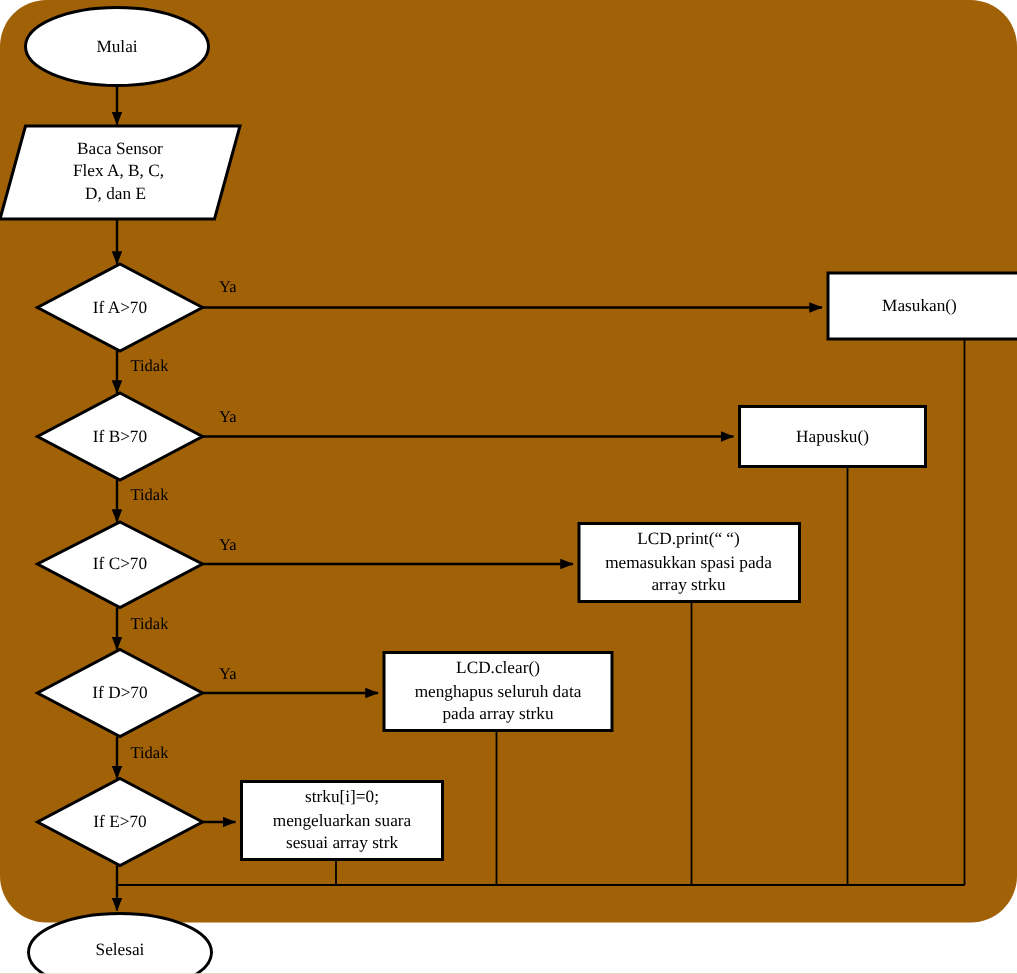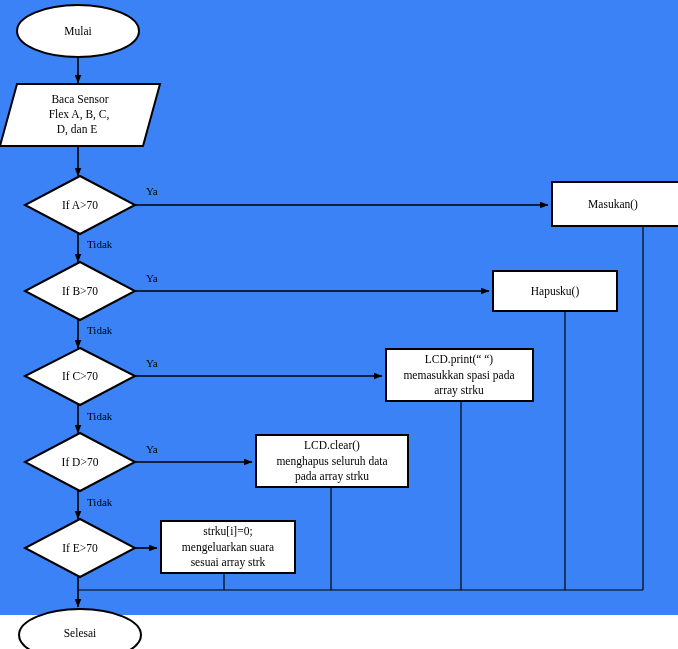--- a/index.html
+++ b/index.html
@@ -10,21 +10,22 @@
   body {
     width: 678px;
     height: 649px;
     font-family: "Liberation Serif", "DejaVu Serif", serif;
     overflow: hidden;
   }
   #flowchart-root {
     position: relative;
     width: 678px;
     height: 615px;
-    background: #3b82f6;
+    background: #a16207;
+    border-radius: 31px;
   }
   svg#flow-svg {
     display: block;
     width: 678px;
     height: 649px;
   }
   .shape-stroke {
     fill: #ffffff;
     stroke: #000000;
     stroke-width: 2;

